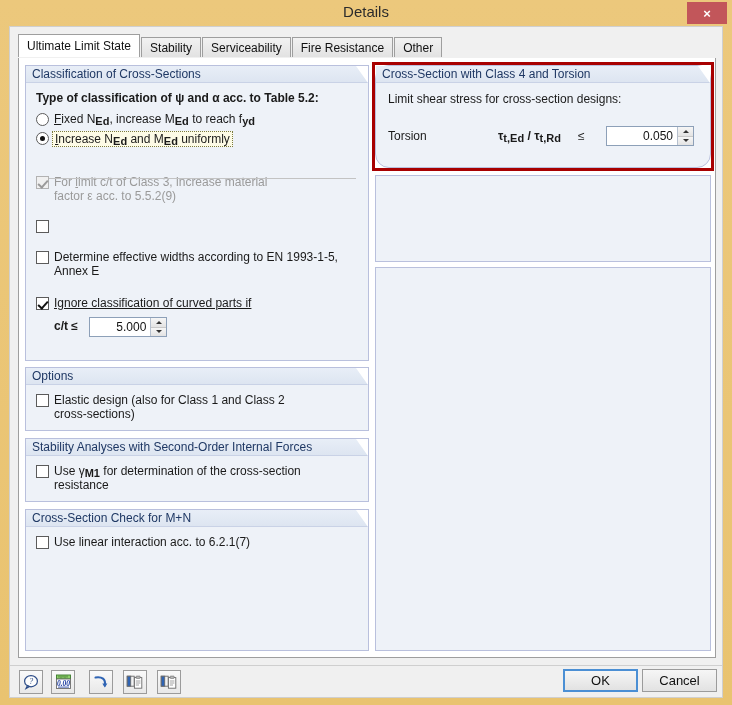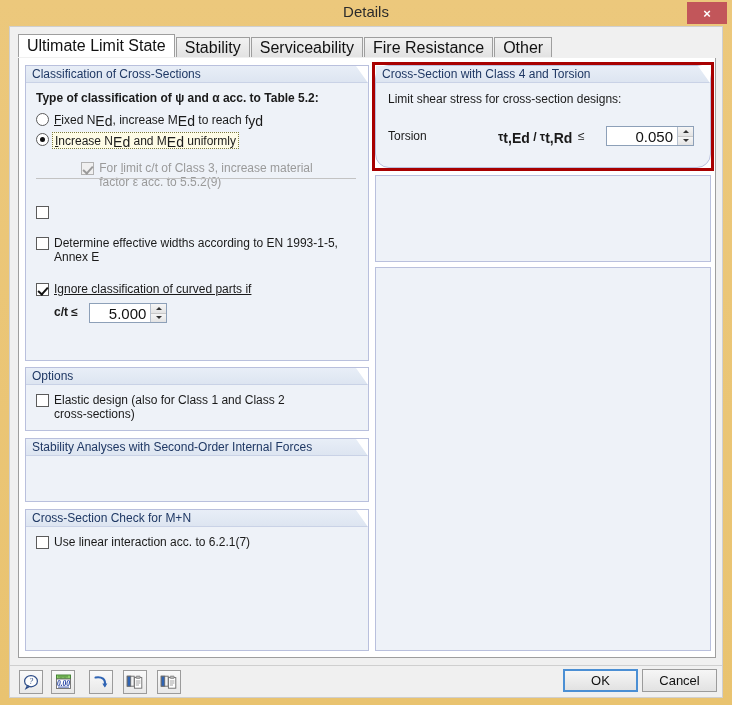--- a/index.html
+++ b/index.html
@@ -38,21 +38,21 @@
   }
   
   .tabstrip{
     position:absolute;left:8px;top:8px;height:22px;
     display:flex;align-items:flex-end;
   }
   .tab{
     height:20px;line-height:20px;padding:0 8px;
     background:linear-gradient(180deg,#f2f2f2,#e2e2e2);
     border:1px solid #9e9e9e;border-bottom:none;
-    margin-right:1px;font-size:16px;color:#111;cursor:pointer;
+    margin-right:1px;font-size:12px;color:#111;cursor:pointer;
     box-sizing:border-box;white-space:nowrap;margin-top:12px;
   }
   .tab.active{
     height:23px;line-height:22px;
     background:#ffffff;border-color:#9e9e9e;
     position:relative;z-index:3;
   }
   .tabpage{
     position:absolute;left:8px;top:31px;width:698px;height:600px;
     background:#ffffff;border:1px solid #9e9e9e;border-top:none;
@@ -105,33 +105,33 @@
     border-radius:50%;background:#111;
   }
   .ctl{display:flex;align-items:flex-start;}
   .ctl-label{font-size:12px;line-height:14px;cursor:default;}
   .disabledtxt{color:#9a9a9a;}
   .focusbox{
     display:inline-block;border:1px dotted #7a7a40;
     background:#fdfbe6;padding:0 2px;margin-left:-2px;
   }
   .uline{text-decoration:underline;}
-  sub{font-size:14px;vertical-align:baseline;position:relative;top:2px;}
+  sub{font-size:11px;vertical-align:baseline;position:relative;top:2px;font-weight:bold;}
   .divider{
     position:absolute;height:1px;background:#c3c3c3;
   }
   
   .spin{
     display:inline-flex;align-items:stretch;height:20px;
     border:1px solid #8da0b8;background:#fff;box-sizing:border-box;
     vertical-align:middle;
   }
   .spin input{
     border:none;outline:none;height:100%;padding:0 4px;
-    font-family:"Liberation Sans",sans-serif;font-size:15px;color:#111;
+    font-family:"Liberation Sans",sans-serif;font-size:12px;color:#111;
     box-sizing:border-box;background:transparent;
   }
   .spin-btns{
     width:15px;display:flex;flex-direction:column;
     border-left:1px solid #b6c0ce;flex:0 0 auto;
   }
   .spin-btns div{
     flex:1;background:linear-gradient(180deg,#f6f6f6,#e3e3e3);
     display:flex;align-items:center;justify-content:center;cursor:pointer;
   }
@@ -200,21 +200,21 @@
             <span class="ctl-label"><span class="uline">F</span><span>ixed N</span><sub>Ed</sub><span>, increase M</span><sub>Ed</sub><span> to reach f</span><sub>yd</sub></span>
           </div>
 
           <div class="ctl" style="margin-bottom:6px;">
             <span class="rb checked"></span>
             <span class="ctl-label focusbox"><span class="uline">I</span><span>ncrease N</span><sub>Ed</sub><span> and M</span><sub>Ed</sub><span> uniformly</span></span>
           </div>
 
           <div class="divider" style="left:10px;top:95px;width:320px;"></div>
 
-          <div class="ctl" style="margin-top:12px;justify-content:center;">
+          <div class="ctl" style="margin-top:28px;">
             <span class="cb checked disabled"></span>
             <span class="ctl-label disabledtxt">
               <span>For </span><span class="uline">l</span><span>imit c/t of Class 3, increase material</span><br>
               <span>factor ε acc. to 5.5.2(9)</span>
             </span>
           </div>
 
           <div class="ctl" style="margin-top:16px;">
             <span class="cb"></span>
           </div>
@@ -255,20 +255,29 @@
             <span class="ctl-label">
               <span>Elastic design (also for Class 1 and Class 2</span><br>
               <span>cross-sections)</span>
             </span>
           </div>
         </div>
       </div>
 
       <div class="group" style="left:6px;top:380px;width:344px;height:64px;">
         <div class="group-header">Stability Analyses with Second-Order Internal Forces</div>
+        <div class="group-body" style="padding:8px 10px;">
+          <div class="ctl">
+            <span class="cb"></span>
+            <span class="ctl-label">
+              <span>Use </span><span>γ</span><sub>M1</sub><span> for determination of the cross-section</span><br>
+              <span>resistance</span>
+            </span>
+          </div>
+        </div>
       </div>
 
       <div class="group" style="left:6px;top:451px;width:344px;height:142px;">
         <div class="group-header">Cross-Section Check for M+N</div>
         <div class="group-body" style="padding:8px 10px;">
           <div class="ctl">
             <span class="cb"></span>
             <span class="ctl-label">Use linear interaction acc. to 6.2.1(7)</span>
           </div>
         </div>

